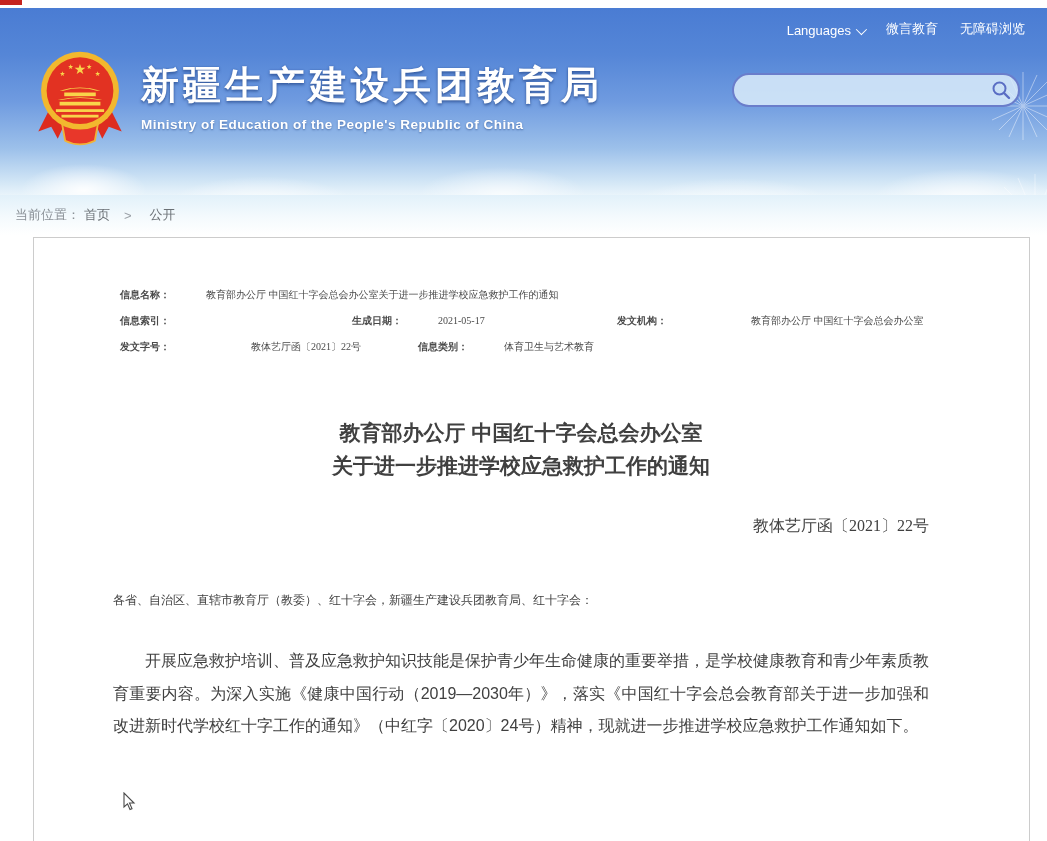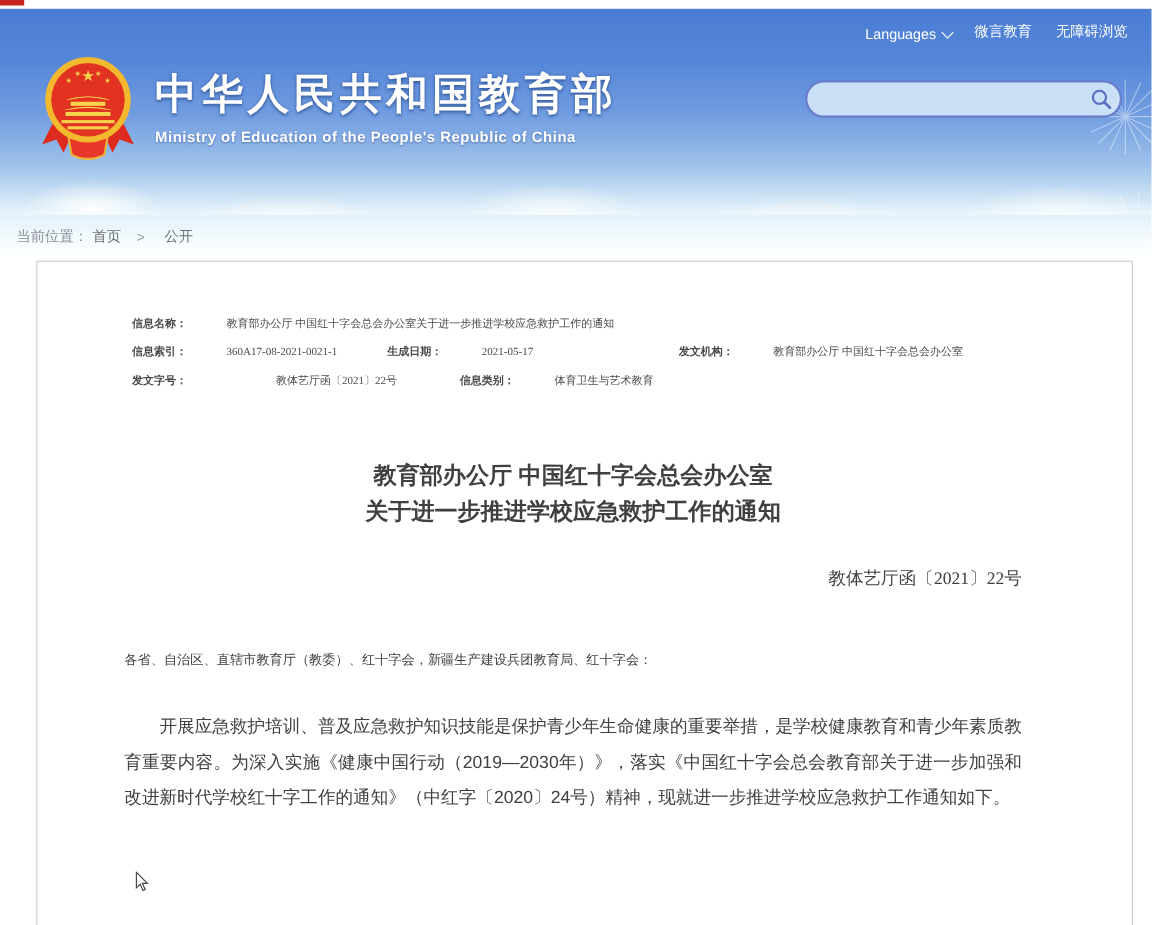--- a/index.html
+++ b/index.html
@@ -59,21 +59,21 @@
 
   
   .meta { padding:44px 60px 0 86px; font-family:"Liberation Serif","DejaVu Serif",serif;
           font-size:10px; color:#4a4a4a; line-height:26px; }
   .meta .row { display:flex; }
   .m-label { font-weight:bold; white-space:nowrap; width:86px; flex:none; }
   .m-val { color:#4a4a4a; }
   .cell { display:flex; }
   .cell.c-index { width:232px; flex:none; }
   .cell.c-date  { width:265px; flex:none; }
-  .cell.c-agency{ width:326px; flex:none; }
+  .cell.c-agency{ width:326px; flex:none;gap:48px; }
   .cell.c-docno { width:298px; flex:none;gap:45px; }
 
   
   .doc-body { padding:0 100px 0 79px; color:#404040; }
   .doc-title { margin-top:56px; text-align:center; font-size:21px; font-weight:bold; line-height:33px; color:#404040; }
   .doc-number { margin-top:34px; text-align:right; font-size:16px;
                 font-family:"Liberation Serif","DejaVu Serif",serif; color:#404040; }
   .salutation { margin-top:48px; font-size:12px; line-height:30px; color:#404040; }
   .paragraph { margin-top:30px; font-size:16px; line-height:32.5px; text-indent:2em;
                text-align:justify; color:#404040; }
@@ -156,21 +156,21 @@
       <text x="69" y="30" font-size="7" fill="#f9d44a" text-anchor="middle">★</text>
 
       <path d="M28 46 Q50 39 72 46 L68 46 Q50 41 32 46 Z" fill="#f9d44a"></path>
       <rect x="33" y="48" width="34" height="4" fill="#f9d44a"></rect>
       <path d="M26 56 Q50 50 74 56 L70 56 Q50 52 30 56 Z" fill="#f9d44a"></path>
       <rect x="28" y="58" width="44" height="4" fill="#f9d44a"></rect>
       <rect x="24" y="66" width="52" height="3" fill="#f9d44a"></rect>
       <rect x="30" y="72" width="40" height="3" fill="#f9d44a"></rect>
     </svg>
     <div class="titles">
-      <div class="site-title">中华人民共和国教育部</div>
+      <div class="site-title">新疆生产建设兵团教育局</div>
       <div class="site-subtitle">Ministry of Education of the People's Republic of China</div>
     </div>
   </div>
 
   <div class="search-pill">
     <input type="text" value="" placeholder="" style="">
     <button class="search-btn">
       <svg width="20" height="20" viewBox="0 0 20 20">
         <circle cx="8.5" cy="8.5" r="6" fill="none" stroke="#5a6ec4" stroke-width="2"></circle>
         <line x1="13" y1="13" x2="18" y2="18" stroke="#5a6ec4" stroke-width="2.4" stroke-linecap="round"></line>
@@ -191,21 +191,20 @@
 <div class="content-box">
 
   <div class="meta">
     <div class="row">
       <span class="m-label">信息名称：</span>
       <span class="m-val">教育部办公厅 中国红十字会总会办公室关于进一步推进学校应急救护工作的通知</span>
     </div>
     <div class="row">
       <span class="cell c-index">
         <span class="m-label">信息索引：</span>
-        <span class="m-val">360A17-08-2021-0021-1</span>
       </span>
       <span class="cell c-date">
         <span class="m-label">生成日期：</span>
         <span class="m-val">2021-05-17</span>
       </span>
       <span class="cell c-agency">
         <span class="m-label">发文机构：</span>
         <span class="m-val">教育部办公厅 中国红十字会总会办公室</span>
       </span>
     </div>

